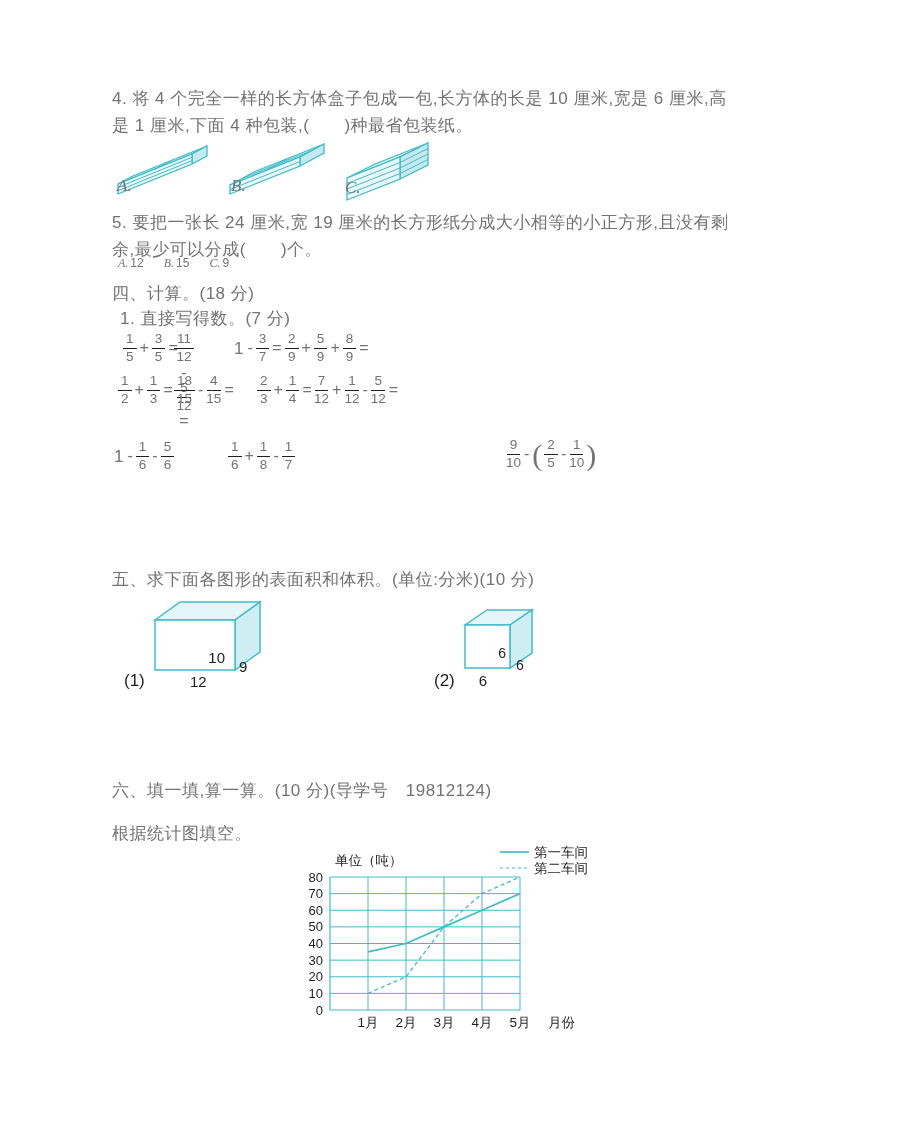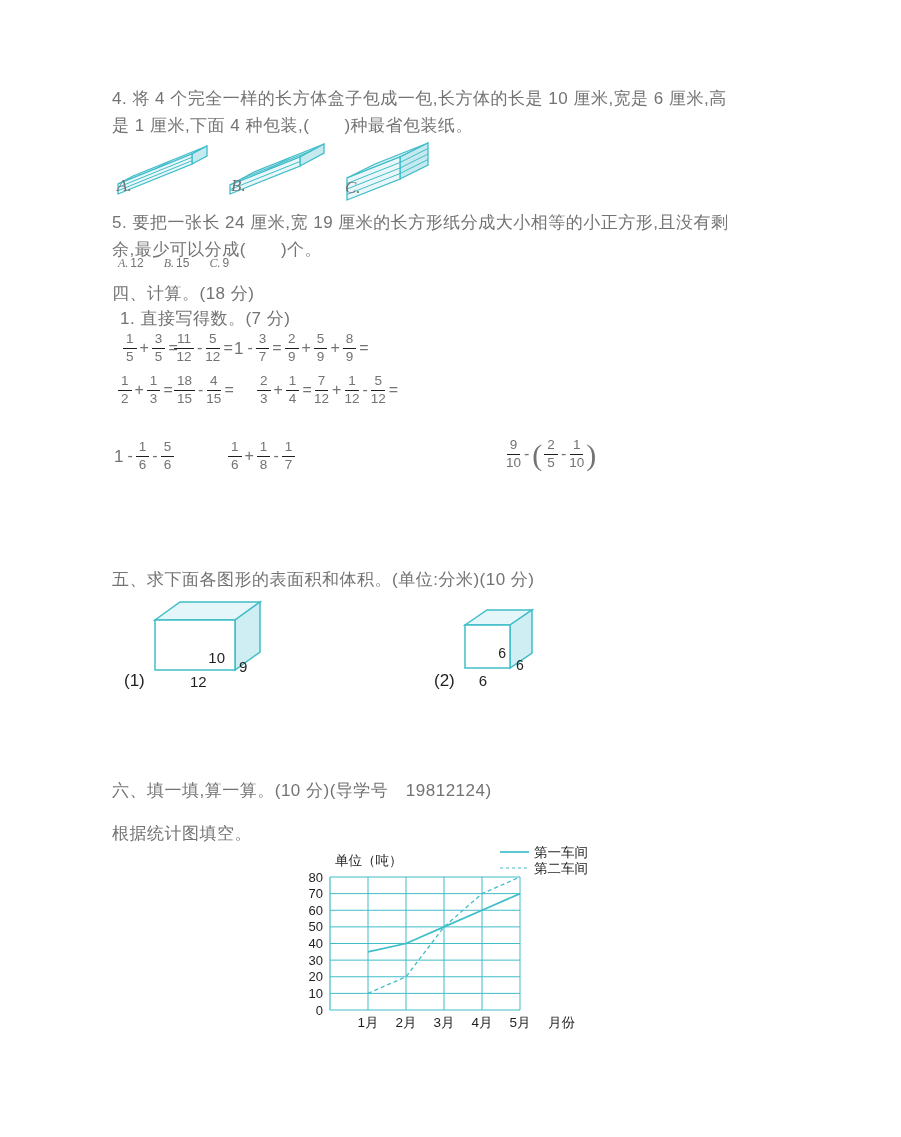--- a/index.html
+++ b/index.html
@@ -77,21 +77,21 @@
         <span class="fn">1</span>
         <span class="fd">5</span>
       </span>
       <span class="op">+</span>
       <span class="frac">
         <span class="fn">3</span>
         <span class="fd">5</span>
       </span>
       <span class="op">=</span>
     </div>
-  <div class="expr" style="left:173px;top:332px;">
+  <div class="expr" style="left:173px;top:332px;flex-direction:column;">
       <span class="frac">
         <span class="fn">11</span>
         <span class="fd">12</span>
       </span>
       <span class="op">-</span>
       <span class="frac">
         <span class="fn">5</span>
         <span class="fd">12</span>
       </span>
       <span class="op">=</span>

